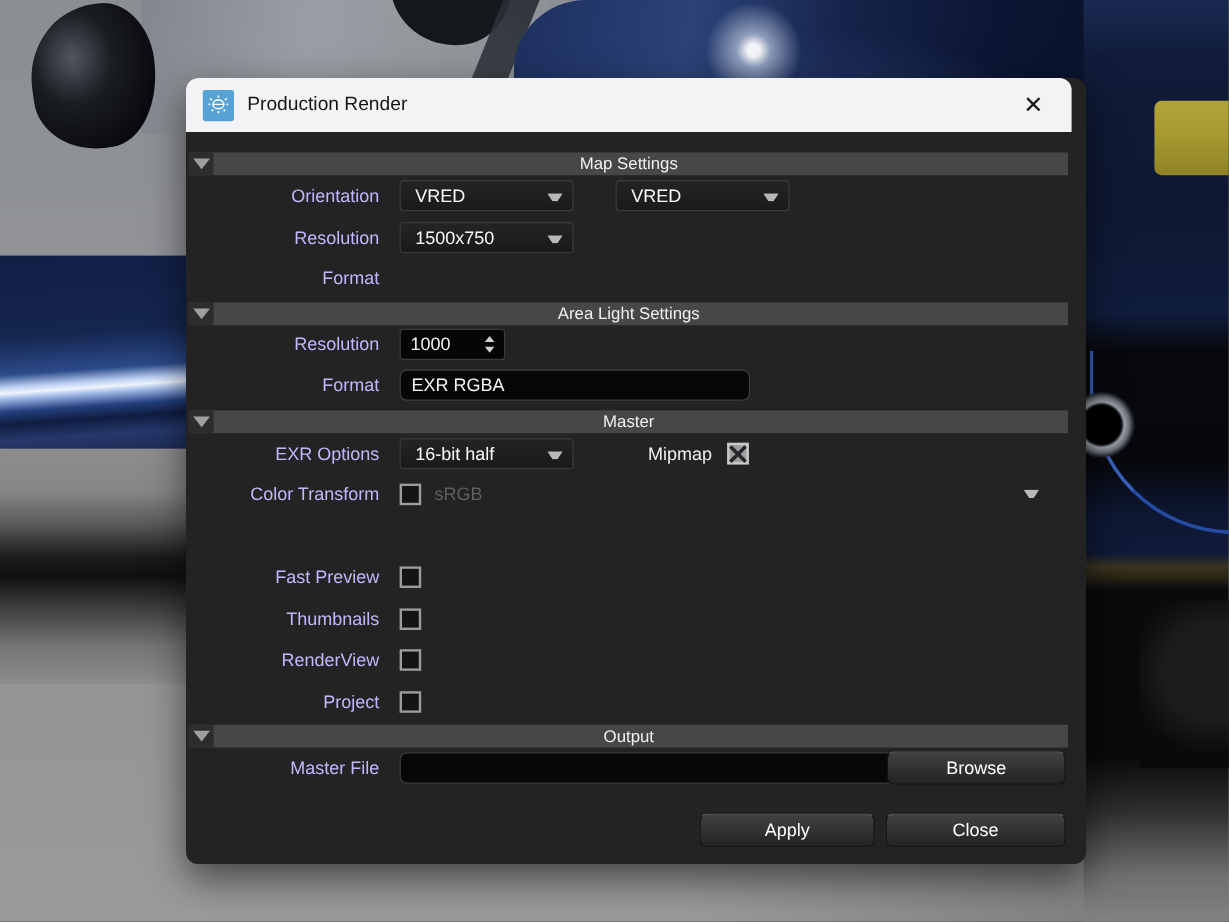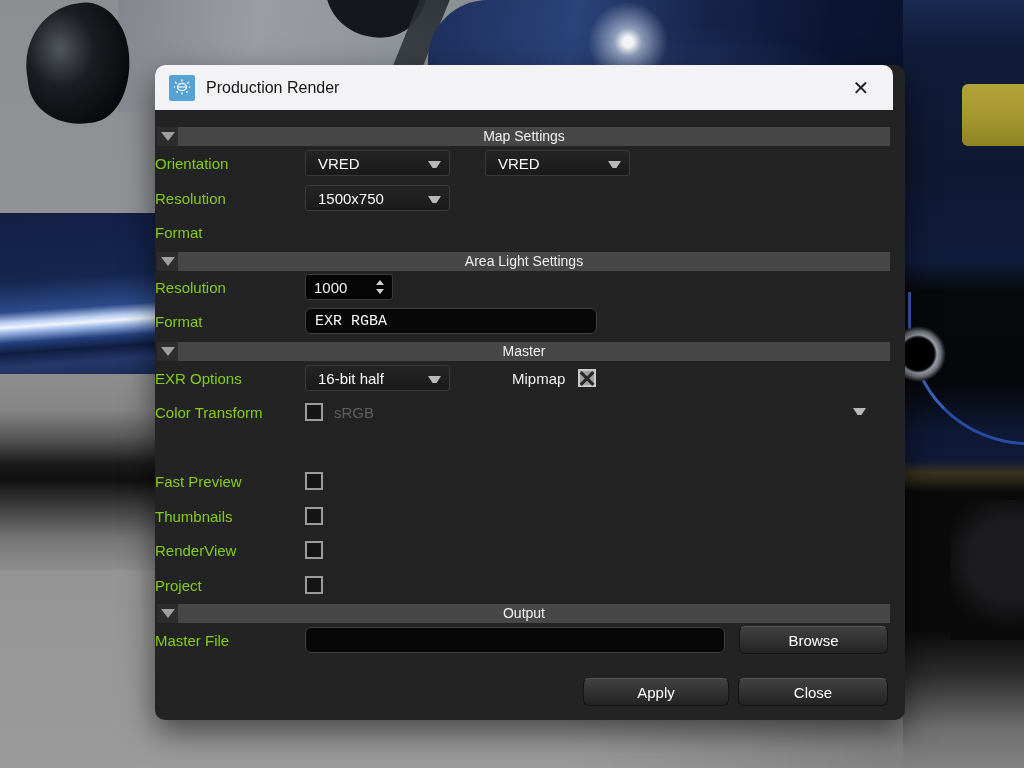--- a/index.html
+++ b/index.html
@@ -66,21 +66,21 @@
     border-top:9px solid #9f9f9f;}
   .sec-title{position:absolute;left:0;right:0;text-align:center;font-size:14px;
     color:#f0f0f0;line-height:19px;}
   .h1{top:62px}.h2{top:187px}.h3{top:277px}.h4{top:539px}
 
   .row{position:absolute;left:0;height:26px;display:flex;align-items:center;}
   .r-orient{top:85px}.r-res{top:120px}.r-fmt{top:154px}
   .r-alr-res{top:209px}.r-alr-fmt{top:243px}
   .r-exr{top:300px}.r-ct{top:334px;width:735px}.r-pow2{top:369px}.r-fp{top:403px}
   .r-th{top:438px}.r-rv{top:472px}.r-proj{top:507px}.r-master{top:562px}
-  .lbl{width:133px;font-size:15px;color:#84cc16;flex:none;}
+  .lbl{width:133px;text-align:right;font-size:15px;color:#c4b5fd;flex:none;padding-left:28px;}
   .gap{width:17px;flex:none;}
 
   .dropdown{width:145px;height:26px;background:linear-gradient(#242424,#1a1a1a);
     border:1px solid #3a3a3a;border-radius:3px;display:flex;align-items:center;
     position:relative;box-sizing:border-box;flex:none;}
   .dd-text{margin-left:12px;font-size:15px;color:#fafafa;}
   .dd-arrow{position:absolute;right:8px;top:10px;width:13px;height:7px;background:#b9b9b9;
     clip-path:polygon(0 0,100% 0,65% 100%,35% 100%);}
   .dd2{margin-left:35px;}
 
@@ -89,21 +89,21 @@
   .spin input{background:transparent;border:none;outline:none;color:#f5f5f5;font-size:15px;
     width:70px;margin-left:8px;font-family:inherit;padding:0;}
   .spin-btns{position:absolute;right:3px;top:2px;bottom:2px;width:18px;display:flex;
     flex-direction:column;justify-content:space-between;align-items:center;padding:3px 0;box-sizing:border-box;}
   .sp-up{width:0;height:0;border-left:4px solid transparent;border-right:4px solid transparent;
     border-bottom:5px solid #d0d0d0;}
   .sp-dn{width:0;height:0;border-left:4px solid transparent;border-right:4px solid transparent;
     border-top:5px solid #d0d0d0;}
 
   .text-input{height:26px;background:#070707;border:1px solid #3f3f3f;border-radius:6px;
-    color:#f5f5f5;font-size:15px;padding:0 9px;box-sizing:border-box;font-family:Liberation Mono, monospace;outline:none;}
+    color:#f5f5f5;font-size:15px;padding:0 9px;box-sizing:border-box;font-family:Liberation Sans, sans-serif;outline:none;}
   .alr-fmt-input{width:292px;}
   .master-input{width:420px;}
 
   .checkbox{width:18px;height:18px;border:2px solid #9c9c9c;background:#141414;
     box-sizing:border-box;position:relative;flex:none;}
   .checkbox.checked{background:#9f9f9f;border-color:#c9c9c9;}
   .checkbox.checked::before,.checkbox.checked::after{content:'';position:absolute;
     left:-2px;right:-2px;top:5.5px;height:3px;background:#26262b;}
   .checkbox.checked::before{transform:rotate(45deg);}
   .checkbox.checked::after{transform:rotate(-45deg);}

